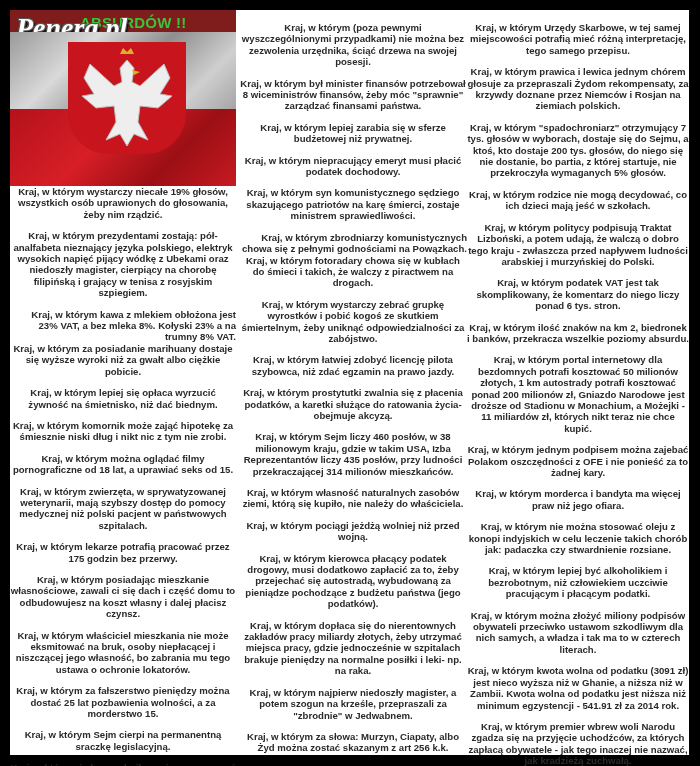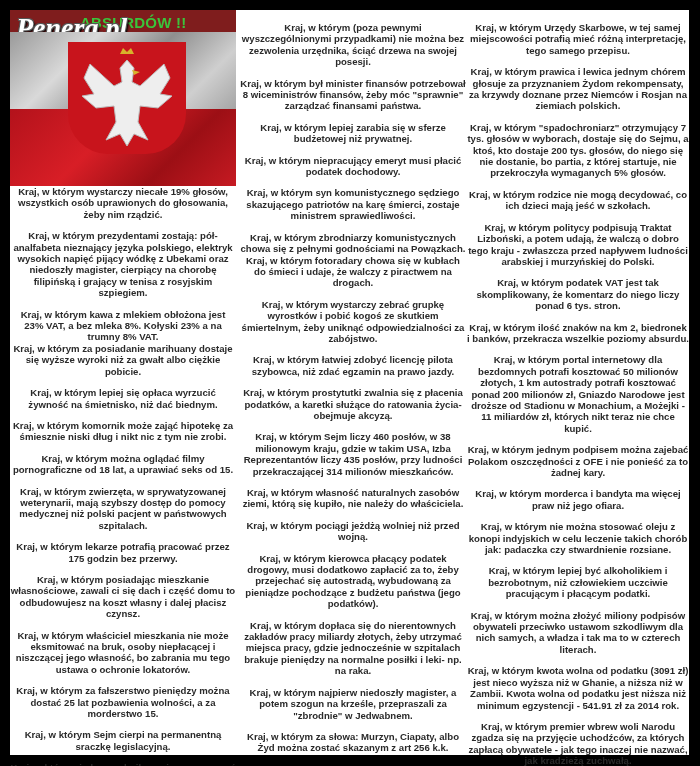--- a/index.html
+++ b/index.html
@@ -8,21 +8,21 @@
     position: absolute; left: 10px; top: 10px; width: 679px; height: 745px;
     background: #ffffff;
   }
   .col {
     position: absolute; top: 0;
     font-family: "Liberation Sans", sans-serif;
     font-weight: bold; font-size: 9.6px; line-height: 11.4px;
     color: #2a2a2a; text-align: center;
   }
   .col p { margin: 0 0 10px 0; }
-  .col p.tight { margin-bottom: 0; }
+  .col p.tight { margin-bottom: 0; text-align: right; }
   .col-left { left: 0; width: 226px; top: 176px; }
   .col-mid { left: 229px; width: 228px; top: 12px; }
   .col-right { left: 457px; width: 222px; top: 12px; }
 
   .header-strip {
     position: absolute; left: 0; top: 0; width: 226px; height: 22px; background:#7f1d1d;
   }
   .title {
     position: absolute; left: 70px; top: 4px;
     font-family: "Liberation Sans", sans-serif; font-weight: bold;
@@ -92,38 +92,38 @@
     <p>Kraj, w którym jeden osobnik musi przepracować do 67 roku życia, żeby otrzymać emeryturę, a drugiemu wystarczy 15 lat.</p>
   </div>
 
   <div class="col col-mid">
     <p>Kraj, w którym (poza pewnymi wyszczególnionymi przypadkami) nie można bez zezwolenia urzędnika, ściąć drzewa na swojej posesji.</p>
     <p>Kraj, w którym był minister finansów potrzebował 8 wiceministrów finansów, żeby móc "sprawnie" zarządzać finansami państwa.</p>
     <p>Kraj, w którym lepiej zarabia się w sferze budżetowej niż prywatnej.</p>
     <p>Kraj, w którym niepracujący emeryt musi płacić podatek dochodowy.</p>
     <p>Kraj, w którym syn komunistycznego sędziego skazującego patriotów na karę śmierci, zostaje ministrem sprawiedliwości.</p>
     <p class="tight">Kraj, w którym zbrodniarzy komunistycznych chowa się z pełnymi godnościami na Powązkach.</p>
-    <p>Kraj, w którym fotoradary chowa się w kubłach do śmieci i udaje, że walczy z piractwem na drogach.</p>
+    <p>Kraj, w którym fotoradary chowa się w kubłach do śmieci i takich, że walczy z piractwem na drogach.</p>
     <p>Kraj, w którym wystarczy zebrać grupkę wyrostków i pobić kogoś ze skutkiem śmiertelnym, żeby uniknąć odpowiedzialności za zabójstwo.</p>
     <p>Kraj, w którym łatwiej zdobyć licencję pilota szybowca, niż zdać egzamin na prawo jazdy.</p>
     <p>Kraj, w którym prostytutki zwalnia się z płacenia podatków, a karetki służące do ratowania życia- obejmuje akcyzą.</p>
     <p>Kraj, w którym Sejm liczy 460 posłów, w 38 milionowym kraju, gdzie w takim USA, Izba Reprezentantów liczy 435 posłów, przy ludności przekraczającej 314 milionów mieszkańców.</p>
     <p>Kraj, w którym własność naturalnych zasobów ziemi, którą się kupiło, nie należy do właściciela.</p>
     <p>Kraj, w którym pociągi jeżdżą wolniej niż przed wojną.</p>
     <p>Kraj, w którym kierowca płacący podatek drogowy, musi dodatkowo zapłacić za to, żeby przejechać się autostradą, wybudowaną za pieniądze pochodzące z budżetu państwa (jego podatków).</p>
     <p>Kraj, w którym dopłaca się do nierentownych zakładów pracy miliardy złotych, żeby utrzymać miejsca pracy, gdzie jednocześnie w szpitalach brakuje pieniędzy na normalne posiłki i leki- np. na raka.</p>
     <p>Kraj, w którym najpierw niedoszły magister, a potem szogun na krześle, przepraszali za "zbrodnie" w Jedwabnem.</p>
     <p>Kraj, w którym za słowa: Murzyn, Ciapaty, albo Żyd można zostać skazanym z art 256 k.k.</p>
     <p>Kraj, w którym ministerstwo finansów liczy 32 departamenty, 7 biur, a ilość urzędników przekroczyła w tym kraju 500 tys. osób - szacuje się, że może wynosić nawet milion osób.</p>
 
   </div>
 
   <div class="col col-right">
     <p>Kraj, w którym Urzędy Skarbowe, w tej samej miejscowości potrafią mieć różną interpretację, tego samego przepisu.</p>
-    <p>Kraj, w którym prawica i lewica jednym chórem głosuje za przyznaniem Żydom rekompensaty, za krzywdy doznane przez Niemców i Rosjan na ziemiach polskich.</p>
+    <p>Kraj, w którym prawica i lewica jednym chórem głosuje za przepraszali Żydom rekompensaty, za krzywdy doznane przez Niemców i Rosjan na ziemiach polskich.</p>
     <p>Kraj, w którym "spadochroniarz" otrzymujący 7 tys. głosów w wyborach, dostaje się do Sejmu, a ktoś, kto dostaje 200 tys. głosów, do niego się nie dostanie, bo partia, z której startuje, nie przekroczyła wymaganych 5% głosów.</p>
     <p>Kraj, w którym rodzice nie mogą decydować, co ich dzieci mają jeść w szkołach.</p>
     <p>Kraj, w którym politycy podpisują Traktat Lizboński, a potem udają, że walczą o dobro tego kraju - zwłaszcza przed napływem ludności arabskiej i murzyńskiej do Polski.</p>
     <p>Kraj, w którym podatek VAT jest tak skomplikowany, że komentarz do niego liczy ponad 6 tys. stron.</p>
     <p>Kraj, w którym ilość znaków na km 2, biedronek i banków, przekracza wszelkie poziomy absurdu.</p>
     <p>Kraj, w którym portal internetowy dla bezdomnych potrafi kosztować 50 milionów złotych, 1 km autostrady potrafi kosztować ponad 200 milionów zł, Gniazdo Narodowe jest droższe od Stadionu w Monachium, a Możejki - 11 miliardów zł, których nikt teraz nie chce kupić.</p>
     <p>Kraj, w którym jednym podpisem można zajebać Polakom oszczędności z OFE i nie ponieść za to żadnej kary.</p>
     <p>Kraj, w którym morderca i bandyta ma więcej praw niż jego ofiara.</p>
     <p>Kraj, w którym nie można stosować oleju z konopi indyjskich w celu leczenie takich chorób jak: padaczka czy stwardnienie rozsiane.</p>
     <p>Kraj, w którym lepiej być alkoholikiem i bezrobotnym, niż człowiekiem uczciwie pracującym i płacącym podatki.</p>

